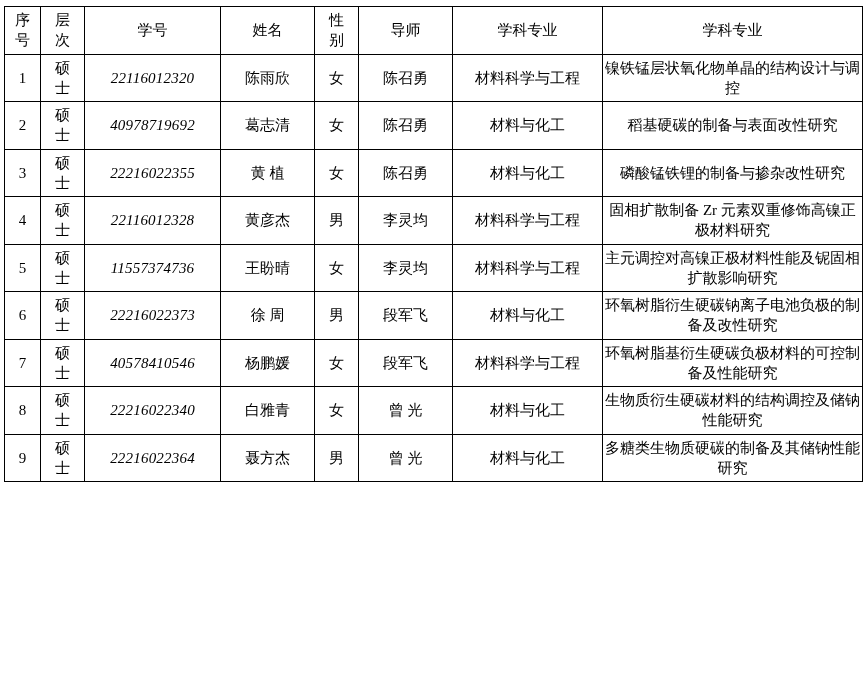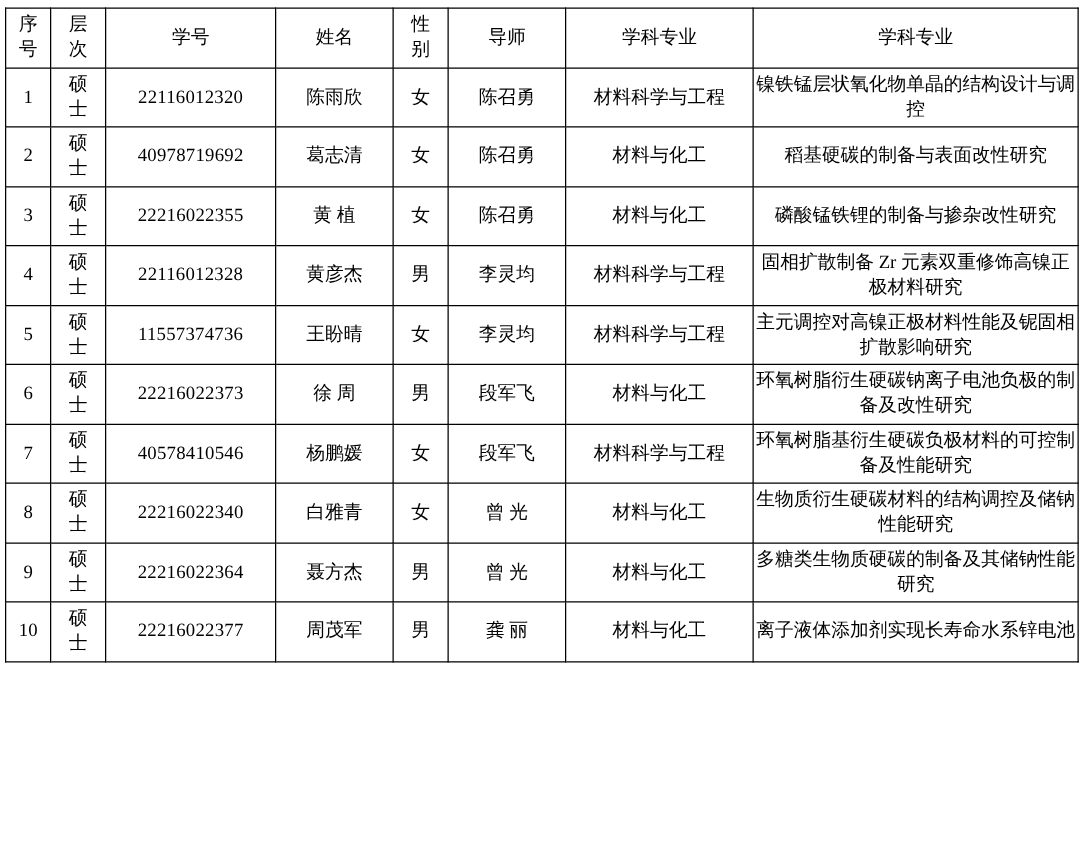--- a/index.html
+++ b/index.html
@@ -47,21 +47,21 @@
   col.c-gender { width: 44px; }
   col.c-adv    { width: 94px; }
   col.c-major  { width: 150px; }
   col.c-title  { width: 260px; }
 
   .hdr-idx, .hdr-level {
     letter-spacing: 0;
   }
   .cell-idx { font-size: 15px; }
   .cell-level { font-size: 15px; line-height: 1.25; }
-  .cell-sid { font-size: 15px; letter-spacing: 0.2px; }
+  .cell-sid { font-size: 15px; letter-spacing: 0.2px; font-style: italic; }
   .cell-name { font-size: 15px; }
   .cell-gender { font-size: 15px; }
   .cell-adv { font-size: 15px; margin-top: 31px; }
   .cell-major { font-size: 15px; }
   .cell-title { font-size: 15px; line-height: 1.45; padding: 4px 6px; margin-top: 32px; }
 </style>
 </head>
 <body>
 
 <div class="sheet">
@@ -172,25 +172,15 @@
         <tr>
           <td class="cell-idx">9</td>
           <td class="cell-level">硕<br>士</td>
           <td class="cell-sid">22216022364</td>
           <td class="cell-name">聂方杰</td>
           <td class="cell-gender">男</td>
           <td class="cell-adv">曾 光</td>
           <td class="cell-major">材料与化工</td>
           <td class="cell-title">多糖类生物质硬碳的制备及其储钠性能研究</td>
         </tr>
-        <tr>
-          <td class="cell-idx">10</td>
-          <td class="cell-level">硕<br>士</td>
-          <td class="cell-sid">22216022377</td>
-          <td class="cell-name">周茂军</td>
-          <td class="cell-gender">男</td>
-          <td class="cell-adv">龚 丽</td>
-          <td class="cell-major">材料与化工</td>
-          <td class="cell-title">离子液体添加剂实现长寿命水系锌电池</td>
-        </tr>
       </tbody>
   </table>
 </div>
 
 </body></html>

